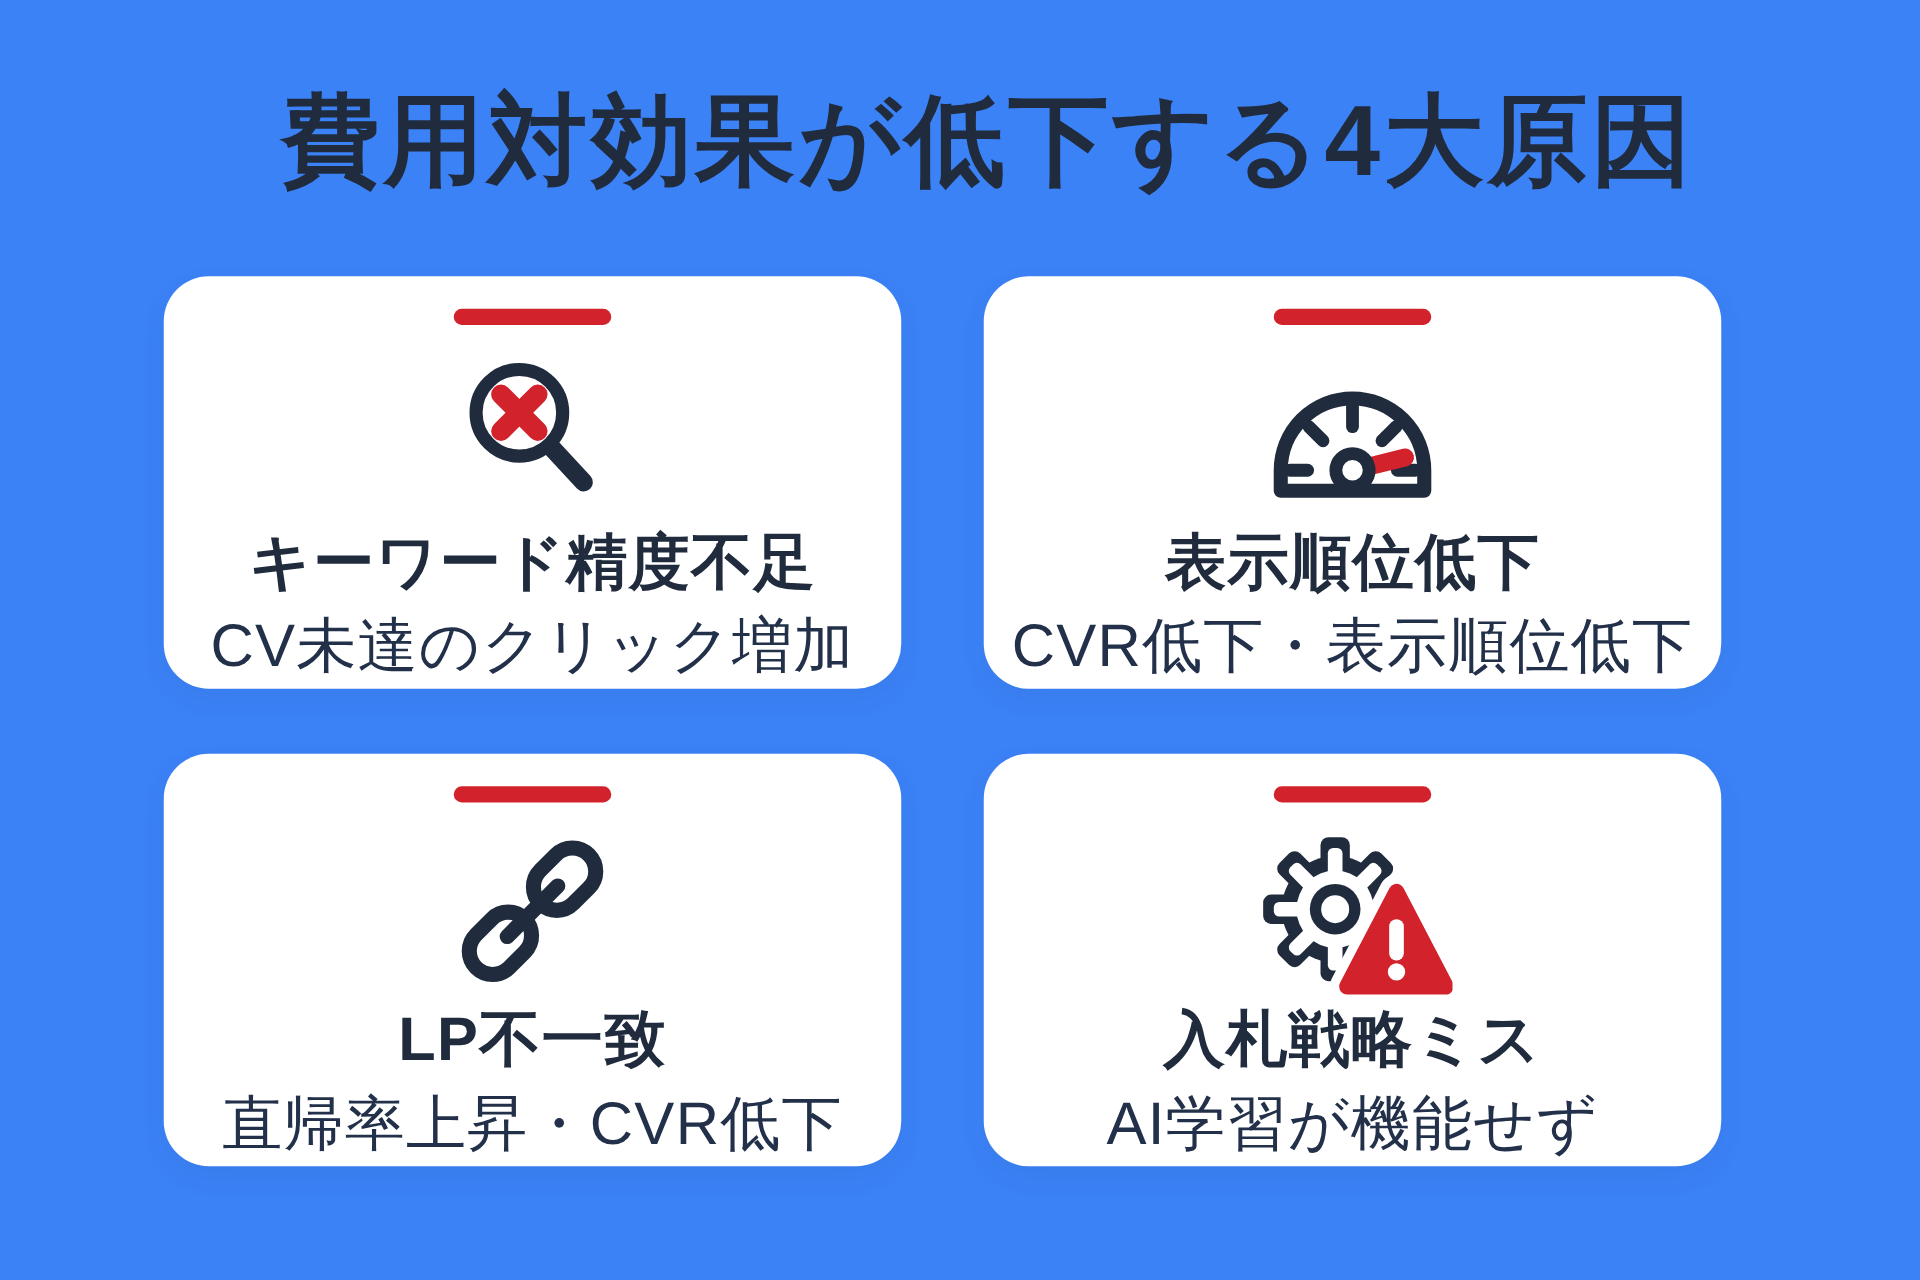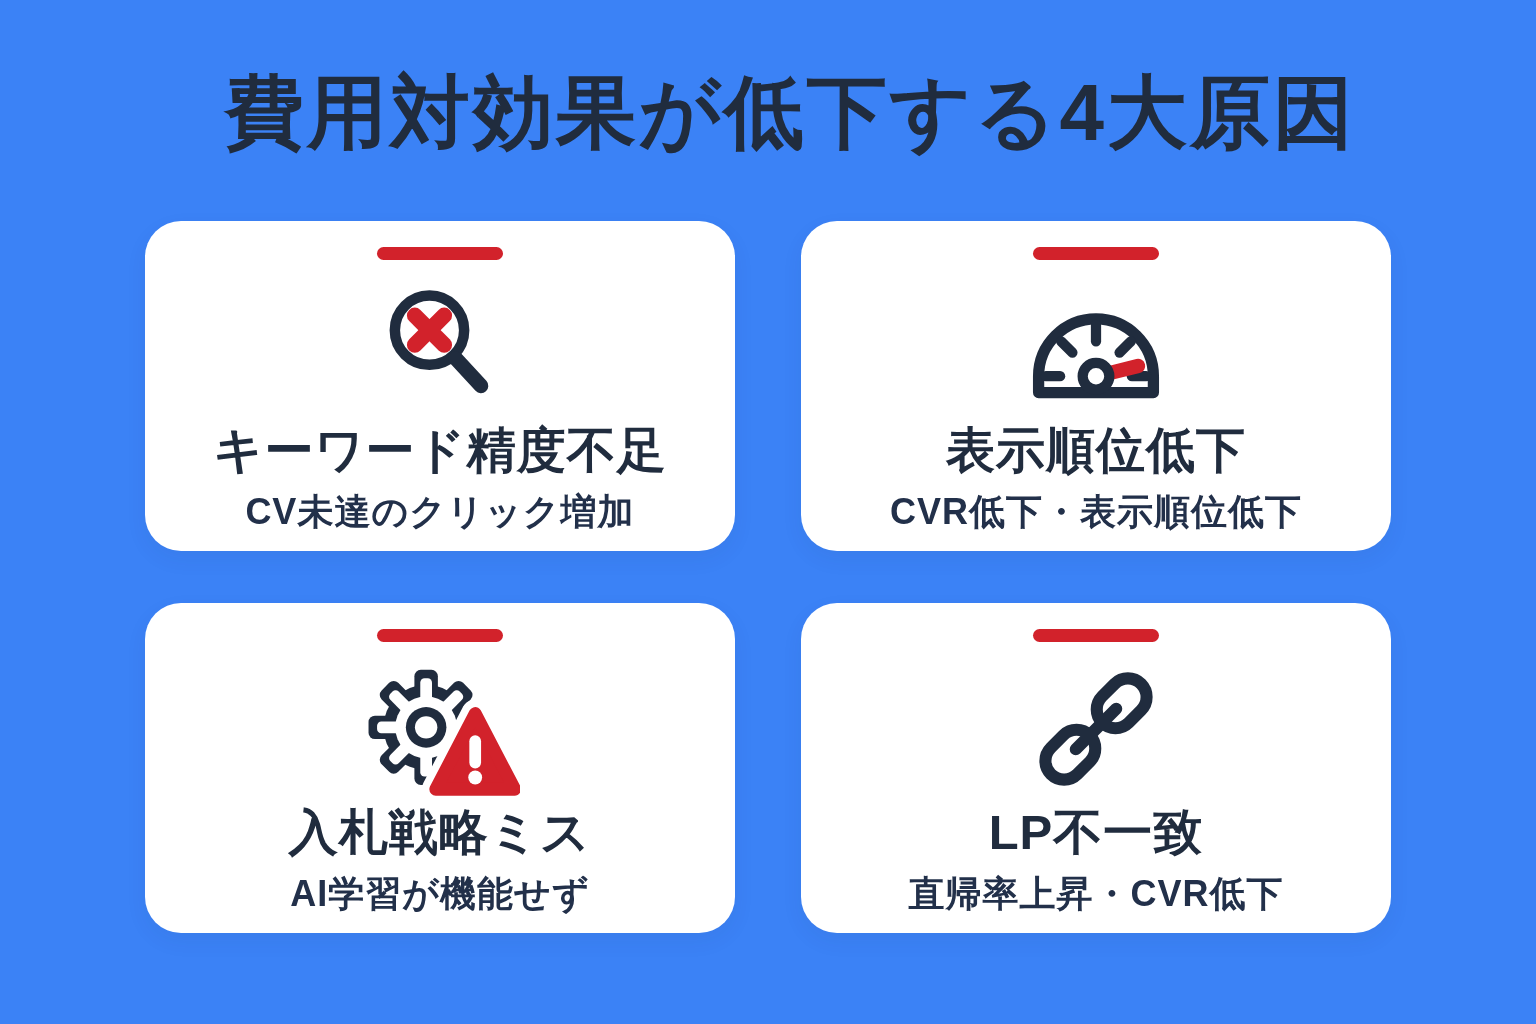--- a/index.html
+++ b/index.html
@@ -24,21 +24,21 @@
     margin: 0;
     text-align: center;
     font-size: 80px;
     font-weight: 900;
     letter-spacing: 3px;
     color: #202c3e;
   }
   .grid {
     position: absolute;
     top: 221px;
-    left: 145px;
+    left: 131px;
     width: 1246px;
     display: grid;
     grid-template-columns: 590px 590px;
     grid-template-rows: 330px 330px;
     column-gap: 66px;
     row-gap: 52px;
   }
   .card {
     background: #ffffff;
     border-radius: 36px;
@@ -66,22 +66,22 @@
   .card-title {
     margin: 8px 0 0 0;
     font-size: 49px;
     font-weight: 800;
     color: #202c3e;
     letter-spacing: 1px;
     line-height: 1.1;
   }
   .card-sub {
     margin: 14px 0 0 0;
-    font-size: 36px;
-    font-weight: 700;
+    font-size: 48px;
+    font-weight: 400;
     color: #22304a;
     letter-spacing: 1px;
     line-height: 1.1;
   }
 </style>
 </head>
 <body>
 
 <div class="page">
 
@@ -115,20 +115,35 @@
           <line x1="115" y1="88" x2="129" y2="88" stroke="#202c3e" stroke-width="10" stroke-linecap="round"></line>
           <line x1="93" y1="85" x2="121" y2="78" stroke="#d2222b" stroke-width="14" stroke-linecap="round"></line>
           <circle cx="80" cy="88" r="13" fill="#ffffff" stroke="#202c3e" stroke-width="10"></circle>
         </svg>
       </div>
       <div class="card-title">表示順位低下</div>
       <div class="card-sub">CVR低下・表示順位低下</div>
     </div>
 
     <div class="card">
+      <div class="accent-bar"></div>
+      <div class="icon-wrap">
+        <svg width="132" height="132" viewBox="0 0 120 120" aria-hidden="true">
+          <g transform="rotate(-45 60 60)">
+            <rect x="2" y="43" width="50" height="34" rx="17" fill="none" stroke="#202c3e" stroke-width="11"></rect>
+            <rect x="68" y="43" width="50" height="34" rx="17" fill="none" stroke="#202c3e" stroke-width="11"></rect>
+            <line x1="34" y1="60" x2="86" y2="60" stroke="#202c3e" stroke-width="11" stroke-linecap="round"></line>
+          </g>
+        </svg>
+      </div>
+      <div class="card-title">LP不一致</div>
+      <div class="card-sub">直帰率上昇・CVR低下</div>
+    </div>
+
+    <div class="card">
       <div class="icon-wrap" style="order:2">
         <svg width="160" height="139" viewBox="0 0 150 130" aria-hidden="true">
           <g transform="translate(62,63)">
             <g fill="#202c3e">
               <rect x="24" y="-11" width="30" height="22" rx="6"></rect>
               <rect x="24" y="-11" width="30" height="22" rx="6" transform="rotate(45)"></rect>
               <rect x="24" y="-11" width="30" height="22" rx="6" transform="rotate(90)"></rect>
               <rect x="24" y="-11" width="30" height="22" rx="6" transform="rotate(135)"></rect>
               <rect x="24" y="-11" width="30" height="22" rx="6" transform="rotate(180)"></rect>
               <rect x="24" y="-11" width="30" height="22" rx="6" transform="rotate(225)"></rect>
@@ -154,29 +169,14 @@
           <polygon points="108,50 145,121 71,121" fill="#d2222b" stroke="#d2222b" stroke-width="12" stroke-linejoin="round"></polygon>
           <line x1="108" y1="76" x2="108" y2="96" stroke="#ffffff" stroke-width="11" stroke-linecap="round"></line>
           <circle cx="108" cy="110" r="6.5" fill="#ffffff"></circle>
         </svg>
       </div>
       <div class="accent-bar" style="order:1"></div>
       <div class="card-title" style="order:3">入札戦略ミス</div>
       <div class="card-sub" style="order:4">AI学習が機能せず</div>
     </div>
 
-    <div class="card">
-      <div class="accent-bar"></div>
-      <div class="icon-wrap">
-        <svg width="132" height="132" viewBox="0 0 120 120" aria-hidden="true">
-          <g transform="rotate(-45 60 60)">
-            <rect x="2" y="43" width="50" height="34" rx="17" fill="none" stroke="#202c3e" stroke-width="11"></rect>
-            <rect x="68" y="43" width="50" height="34" rx="17" fill="none" stroke="#202c3e" stroke-width="11"></rect>
-            <line x1="34" y1="60" x2="86" y2="60" stroke="#202c3e" stroke-width="11" stroke-linecap="round"></line>
-          </g>
-        </svg>
-      </div>
-      <div class="card-title">LP不一致</div>
-      <div class="card-sub">直帰率上昇・CVR低下</div>
-    </div>
-
   </div>
 </div>
 
 </body></html>

